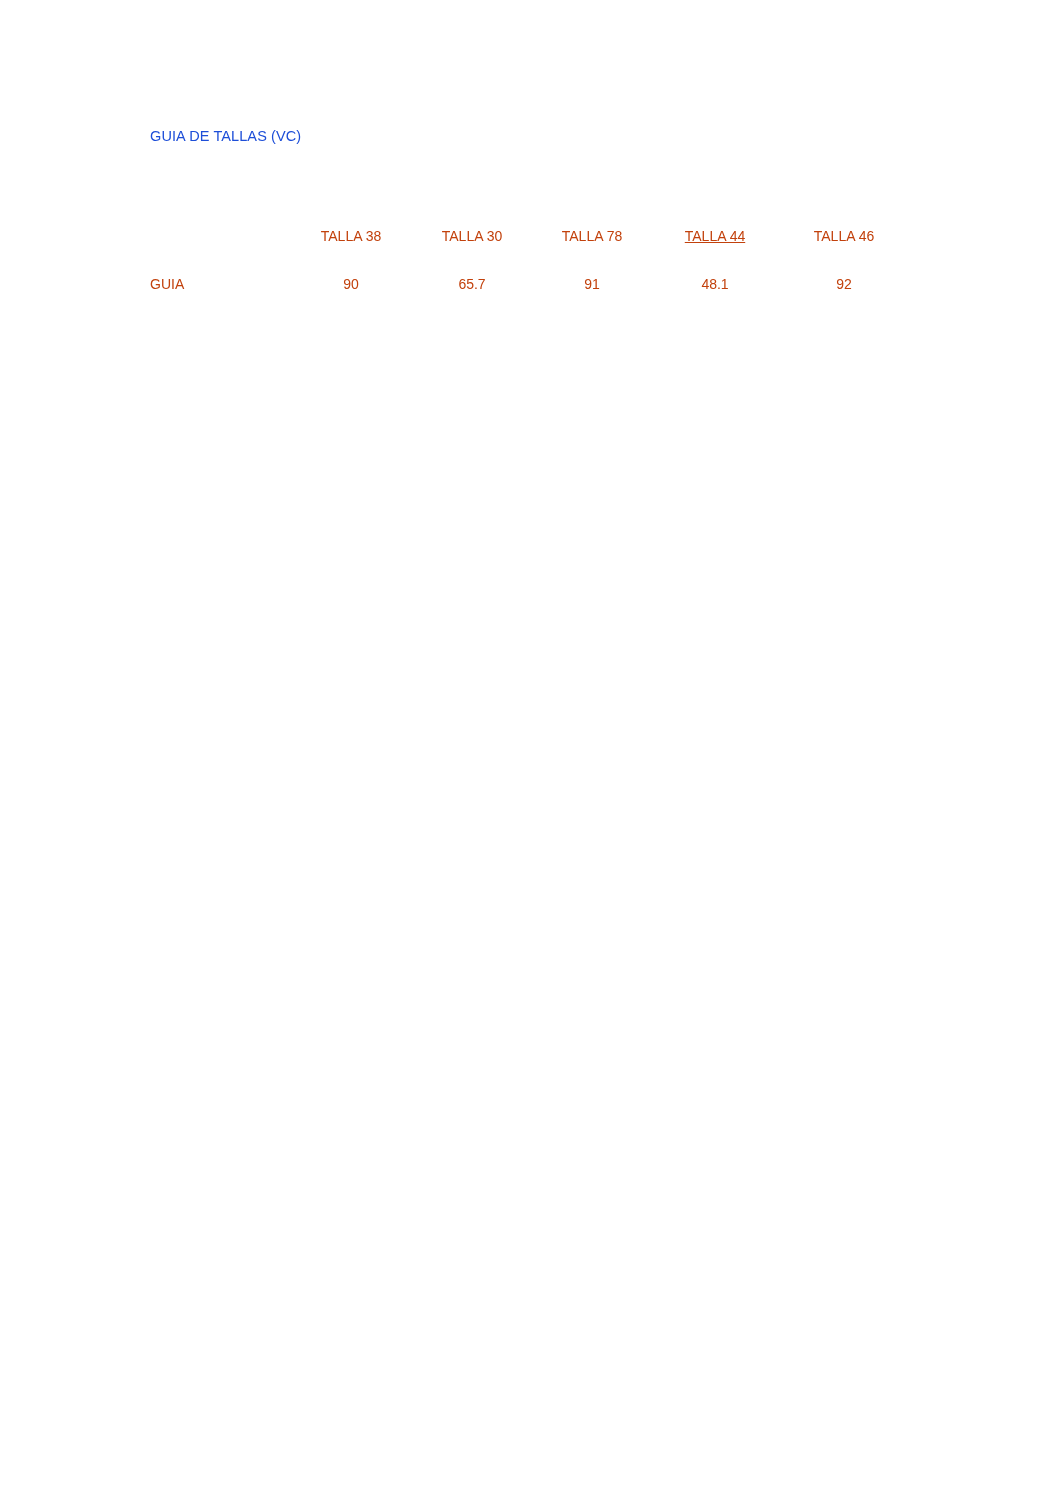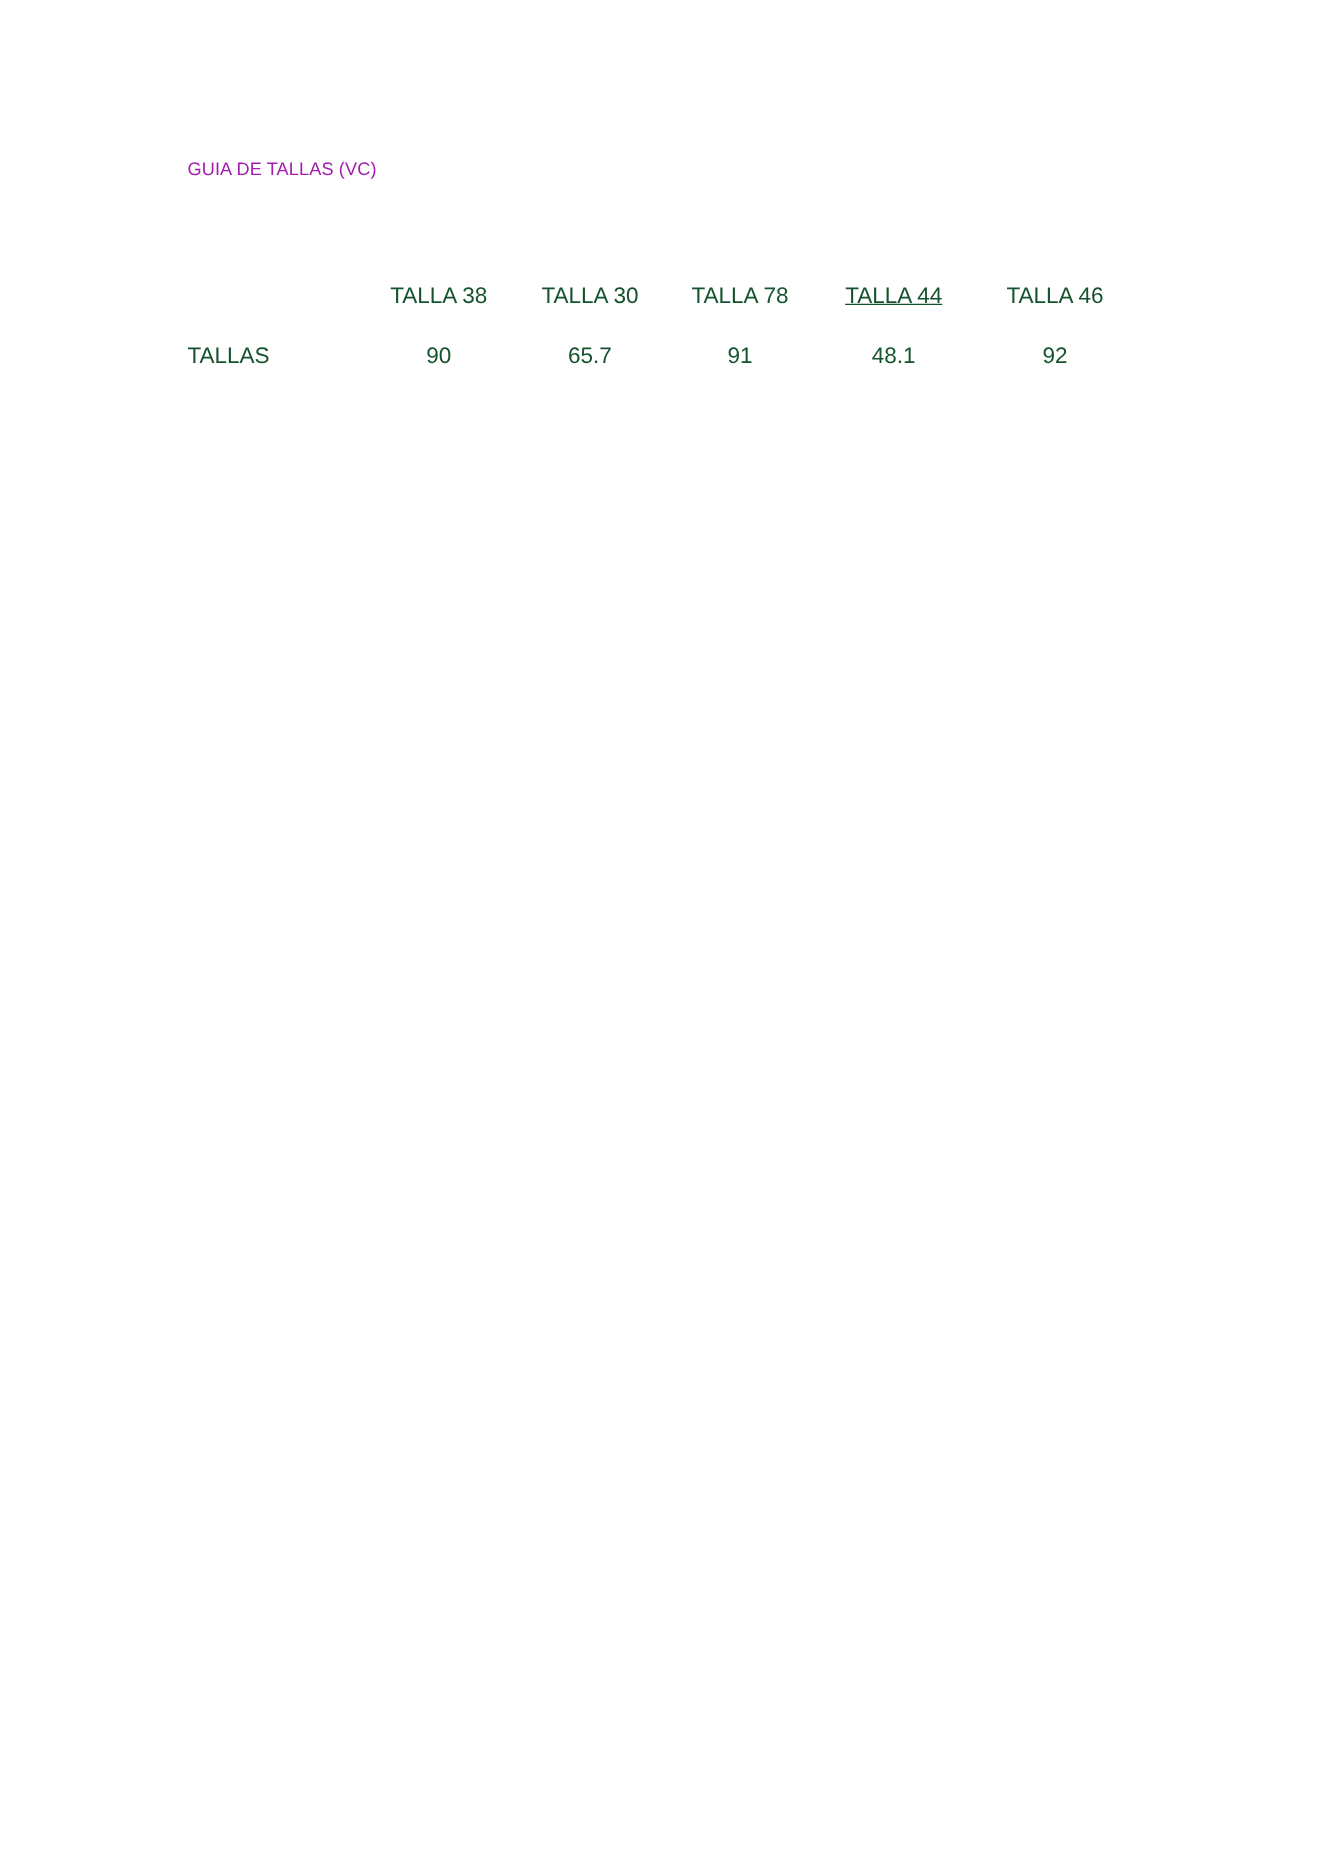--- a/index.html
+++ b/index.html
@@ -25,39 +25,39 @@
   }
 
   .doc-title {
     position: absolute;
     left: 150px;
     top: 128px;
     font-size: 14.5px;
     font-weight: 400;
     letter-spacing: 0.1px;
     white-space: nowrap;
-    color: #a21caf;
+    color: #1d4ed8;
   }
 
   .size-table {
     position: absolute;
     left: 150px;
     top: 212px;
     width: 740px;
     border-collapse: collapse;
     table-layout: fixed;
   }
 
   .size-table th,
   .size-table td {
     border: 0;
     padding: 0;
     font-weight: 400;
-    font-size: 18px;
-    color: #14532d;
+    font-size: 14px;
+    color: #c2410c;
     height: 48px;
     vertical-align: middle;
     white-space: nowrap;
   }
 
   .corner-cell {
     width: 140px;
   }
 
   .row-label {
@@ -105,21 +105,21 @@
         <th class="col-head head-3">TALLA 78</th>
         <th class="col-head head-4">TALLA 44</th>
         <th class="col-head head-5">TALLA 46</th>
       </tr>
     </thead>
     <tbody>
 
 
 
       <tr>
-        <td class="row-label">TALLAS</td>
+        <td class="row-label">GUIA</td>
         <td class="val-cell col-1">90</td>
         <td class="val-cell col-2">65.7</td>
         <td class="val-cell col-3">91</td>
         <td class="val-cell col-4">48.1</td>
         <td class="val-cell col-5">92</td>
       </tr>
 
     </tbody>
   </table>
 

